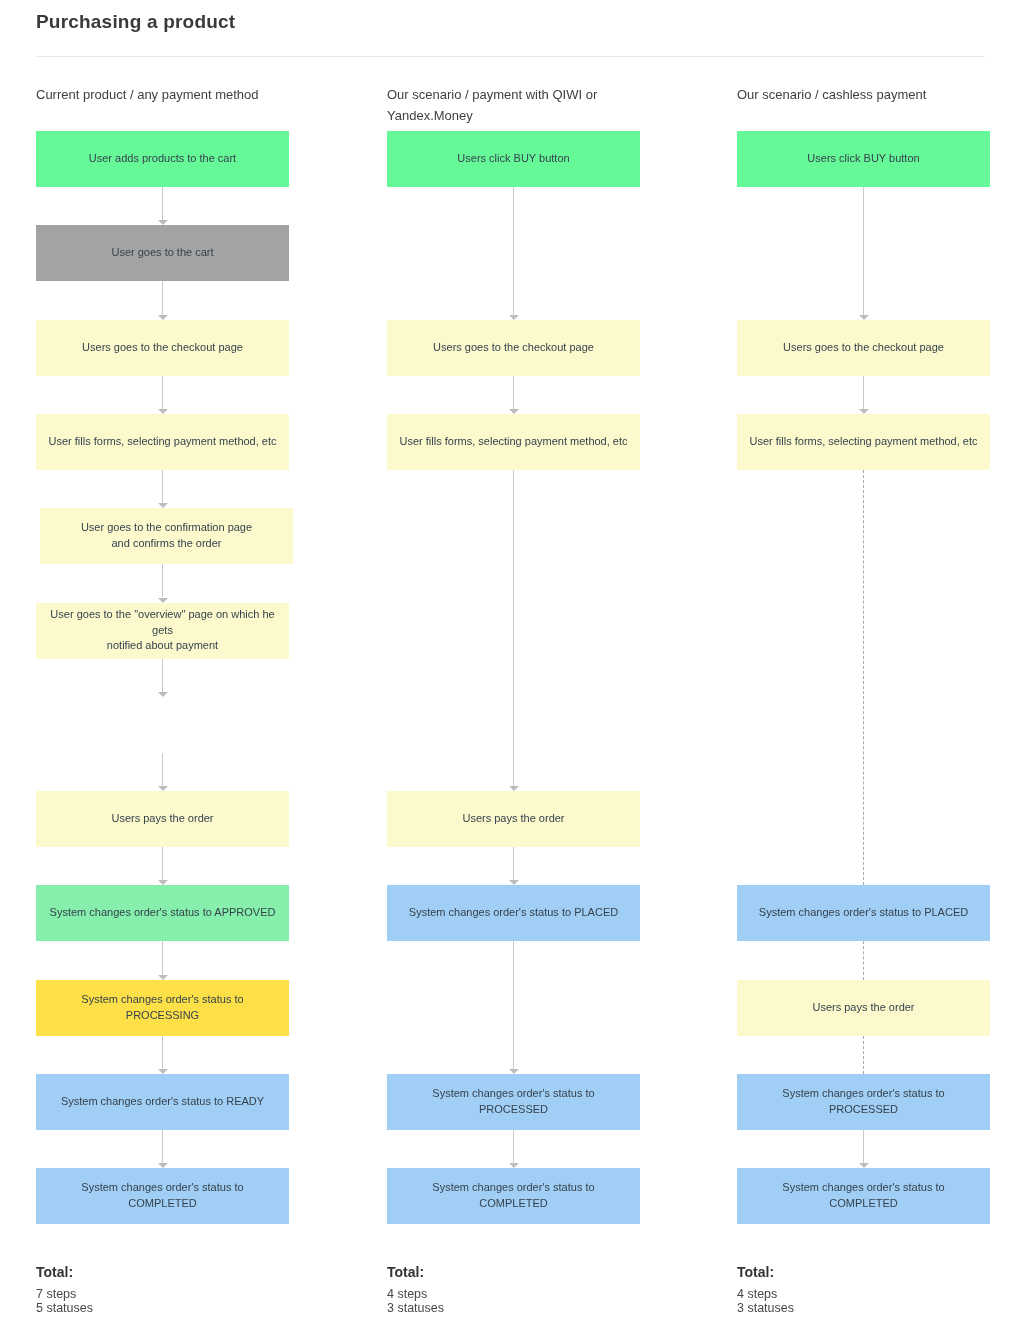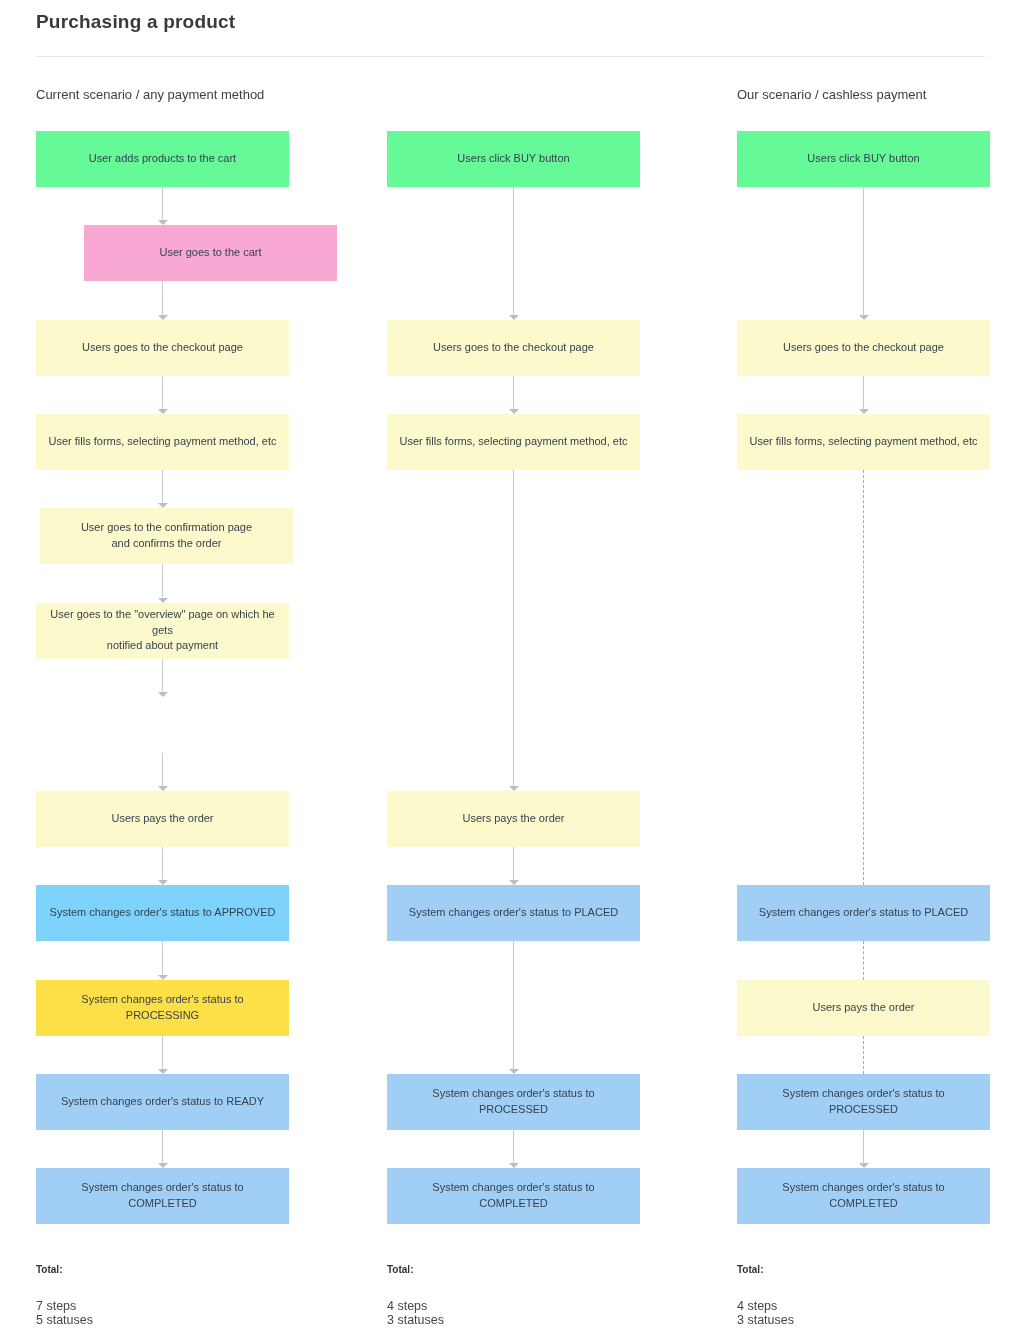--- a/index.html
+++ b/index.html
@@ -9,31 +9,31 @@
   .divider{position:absolute;left:36px;width:949px;top:56px;height:1px;background:#e7e7e7;}
   .col-header{position:absolute;top:84px;width:265px;font-size:13px;line-height:21px;color:#3f3f3f;}
   .node{position:absolute;width:253px;height:56px;display:flex;align-items:center;justify-content:center;
         text-align:center;font-size:11px;line-height:1.45;color:#36424e;white-space:pre-line;
         padding:0 10px;box-sizing:border-box;}
   .connector{position:absolute;width:0;}
   .connector.solid{border-left:1px solid #c9c9c9;}
   .connector.dashed{border-left:1px dashed #a9a9a9;}
   .arrowhead{position:absolute;width:0;height:0;border-left:5px solid transparent;
              border-right:5px solid transparent;border-top:5px solid #bdbdbd;}
-  .total-heading{position:absolute;top:1264px;font-size:10px;font-weight:700;color:#333333;}
-  .total-lines{position:absolute;top:1287px;font-size:12.5px;line-height:14px;color:#474747;white-space:pre-line;margin-top:12px;}
+  .total-heading{position:absolute;top:1264px;font-size:14px;font-weight:700;color:#333333;}
+  .total-lines{position:absolute;top:1287px;font-size:12.5px;line-height:14px;color:#474747;white-space:pre-line;}
 </style>
 </head>
 <body>
 
 <div class="page" id="page">
   <div class="title">Purchasing a product</div>
   <div class="divider"></div>
 
-<div class="col-header" style="left: 36px;">Current scenario / any payment method</div>
+<div class="col-header" style="left: 36px;">Current product / any payment method</div>
     <div class="connector solid" style="left: 162px; top: 187px; height: 33.3px; border-left-color: rgb(201, 201, 201);"></div>
     <div class="arrowhead" style="left: 157.5px; top: 220.3px;"></div>
     <div class="connector solid" style="left: 162px; top: 281.3px; height: 33.3px; border-left-color: rgb(201, 201, 201);"></div>
     <div class="arrowhead" style="left: 157.5px; top: 314.6px;"></div>
     <div class="connector solid" style="left: 162px; top: 375.6px; height: 33.3px; border-left-color: rgb(201, 201, 201);"></div>
     <div class="arrowhead" style="left: 157.5px; top: 408.9px;"></div>
     <div class="connector solid" style="left: 162px; top: 469.9px; height: 33.3px; border-left-color: rgb(201, 201, 201);"></div>
     <div class="arrowhead" style="left: 157.5px; top: 503.2px;"></div>
     <div class="connector solid" style="left: 162px; top: 564.2px; height: 33.3px; border-left-color: rgb(201, 201, 201);"></div>
     <div class="arrowhead" style="left: 157.5px; top: 597.5px;"></div>
@@ -43,35 +43,36 @@
     <div class="arrowhead" style="left: 157.5px; top: 786.1px;"></div>
     <div class="connector solid" style="left: 162px; top: 847.1px; height: 33.3px; border-left-color: rgb(201, 201, 201);"></div>
     <div class="arrowhead" style="left: 157.5px; top: 880.4px;"></div>
     <div class="connector solid" style="left: 162px; top: 941.4px; height: 33.3px; border-left-color: rgb(201, 201, 201);"></div>
     <div class="arrowhead" style="left: 157.5px; top: 974.7px;"></div>
     <div class="connector solid" style="left: 162px; top: 1035.7px; height: 33.3px; border-left-color: rgb(201, 201, 201);"></div>
     <div class="arrowhead" style="left: 157.5px; top: 1069px;"></div>
     <div class="connector solid" style="left: 162px; top: 1130px; height: 33.3px; border-left-color: rgb(201, 201, 201);"></div>
     <div class="arrowhead" style="left: 157.5px; top: 1163.3px;"></div>
     <div class="node start" style="left: 36px; top: 131px; background: rgb(102, 249, 152); color: rgb(54, 66, 78);">User adds products to the cart</div>
-    <div class="node step" style="left: 36px; top: 225.3px; background: #f9a8d4; color: rgb(54, 66, 78); margin-left: 48px;">User goes to the cart</div>
+    <div class="node step" style="left: 36px; top: 225.3px; background: #a3a3a3; color: rgb(54, 66, 78);">User goes to the cart</div>
     <div class="node step" style="left: 36px; top: 319.6px; background: rgb(252, 250, 204); color: rgb(54, 66, 78);">Users goes to the checkout page</div>
     <div class="node step" style="left: 36px; top: 413.9px; background: rgb(252, 250, 204); color: rgb(54, 66, 78);">User fills forms, selecting payment method, etc</div>
     <div class="node step" style="left: 40px; top: 508.2px; background: rgb(252, 250, 204); color: rgb(54, 66, 78);">User goes to the confirmation page
 and confirms the order</div>
     <div class="node step" style="left: 36px; top: 602.5px; background: rgb(252, 250, 204); color: rgb(54, 66, 78);">User goes to the "overview" page on which he gets
 notified about payment</div>
     <div class="node step" style="left: 36px; top: 791.1px; background: rgb(252, 250, 204); color: rgb(54, 66, 78);">Users pays the order</div>
-    <div class="node status" style="left: 36px; top: 885.4px; background: #7dd3fc; color: rgb(54, 66, 78);">System changes order's status to APPROVED</div>
+    <div class="node status" style="left: 36px; top: 885.4px; background: #86efac; color: rgb(54, 66, 78);">System changes order's status to APPROVED</div>
     <div class="node status" style="left: 36px; top: 979.7px; background: #fde047; color: rgb(54, 66, 78);">System changes order's status to PROCESSING</div>
     <div class="node status" style="left: 36px; top: 1074px; background: rgb(160, 206, 244); color: rgb(54, 66, 78);">System changes order's status to READY</div>
     <div class="node status" style="left: 36px; top: 1168.3px; background: rgb(160, 206, 244); color: rgb(54, 66, 78);">System changes order's status to COMPLETED</div>
     <div class="total-heading" style="left: 36px;">Total:</div>
     <div class="total-lines" style="left: 36px;">7 steps
 5 statuses</div>
+    <div class="col-header" style="left: 387px;">Our scenario / payment with QIWI or Yandex.Money</div>
     <div class="connector solid" style="left: 513px; top: 187px; height: 127.6px; border-left-color: rgb(201, 201, 201);"></div>
     <div class="arrowhead" style="left: 508.5px; top: 314.6px;"></div>
     <div class="connector solid" style="left: 513px; top: 375.6px; height: 33.3px; border-left-color: rgb(201, 201, 201);"></div>
     <div class="arrowhead" style="left: 508.5px; top: 408.9px;"></div>
     <div class="connector solid" style="left: 513px; top: 469.9px; height: 316.2px; border-left-color: rgb(201, 201, 201);"></div>
     <div class="arrowhead" style="left: 508.5px; top: 786.1px;"></div>
     <div class="connector solid" style="left: 513px; top: 847.1px; height: 33.3px; border-left-color: rgb(201, 201, 201);"></div>
     <div class="arrowhead" style="left: 508.5px; top: 880.4px;"></div>
     <div class="connector solid" style="left: 513px; top: 941.4px; height: 127.6px; border-left-color: rgb(201, 201, 201);"></div>
     <div class="arrowhead" style="left: 508.5px; top: 1069px;"></div>

